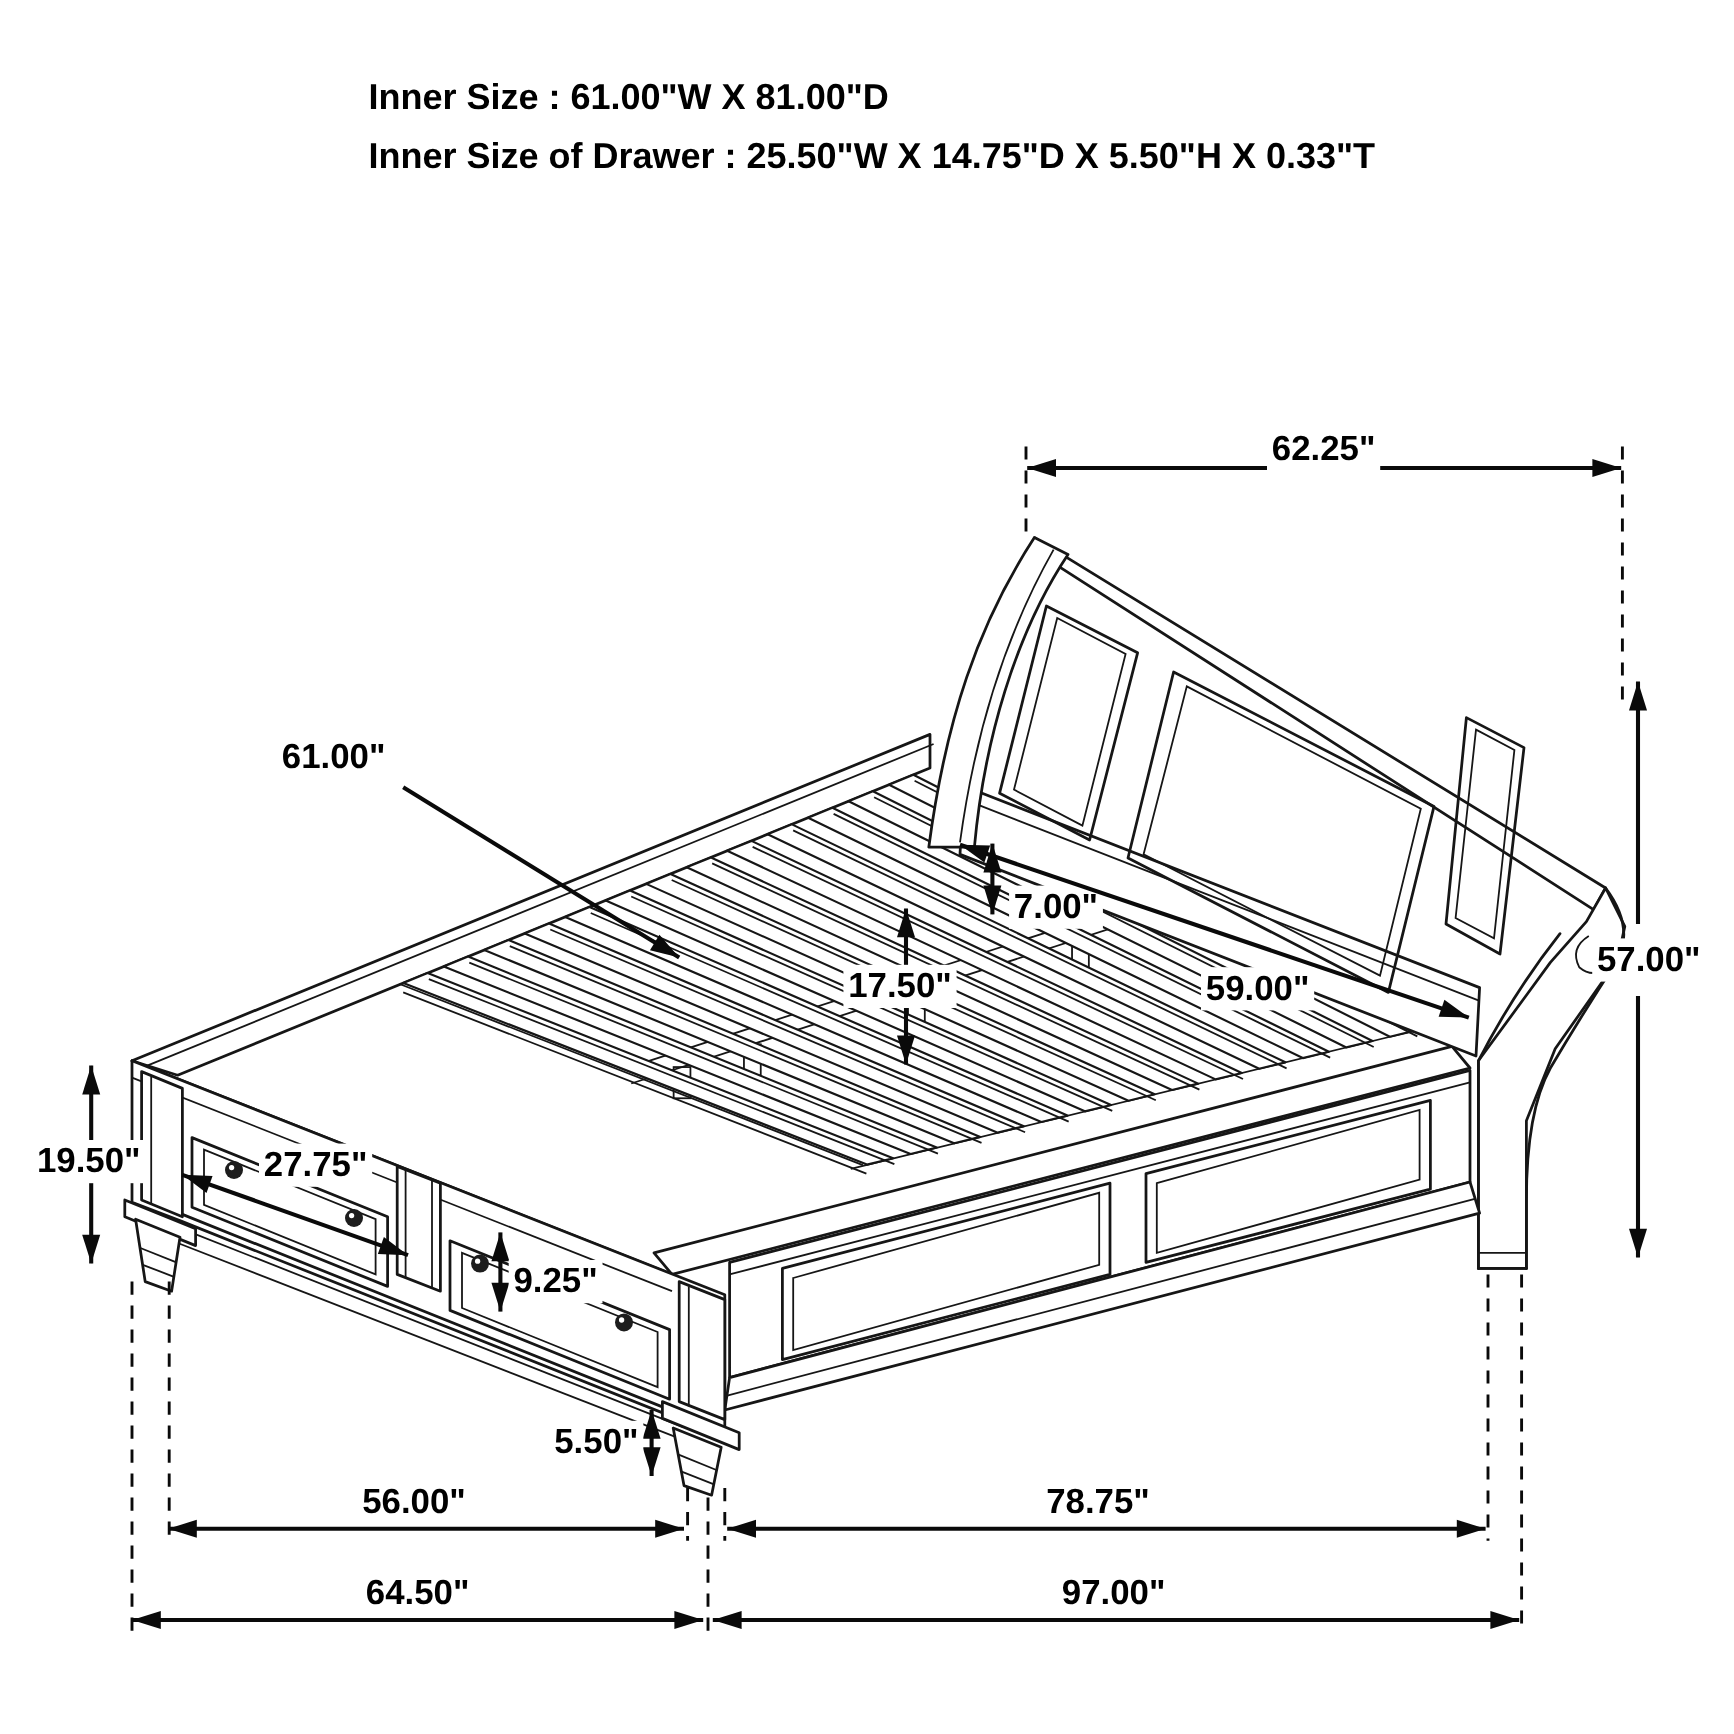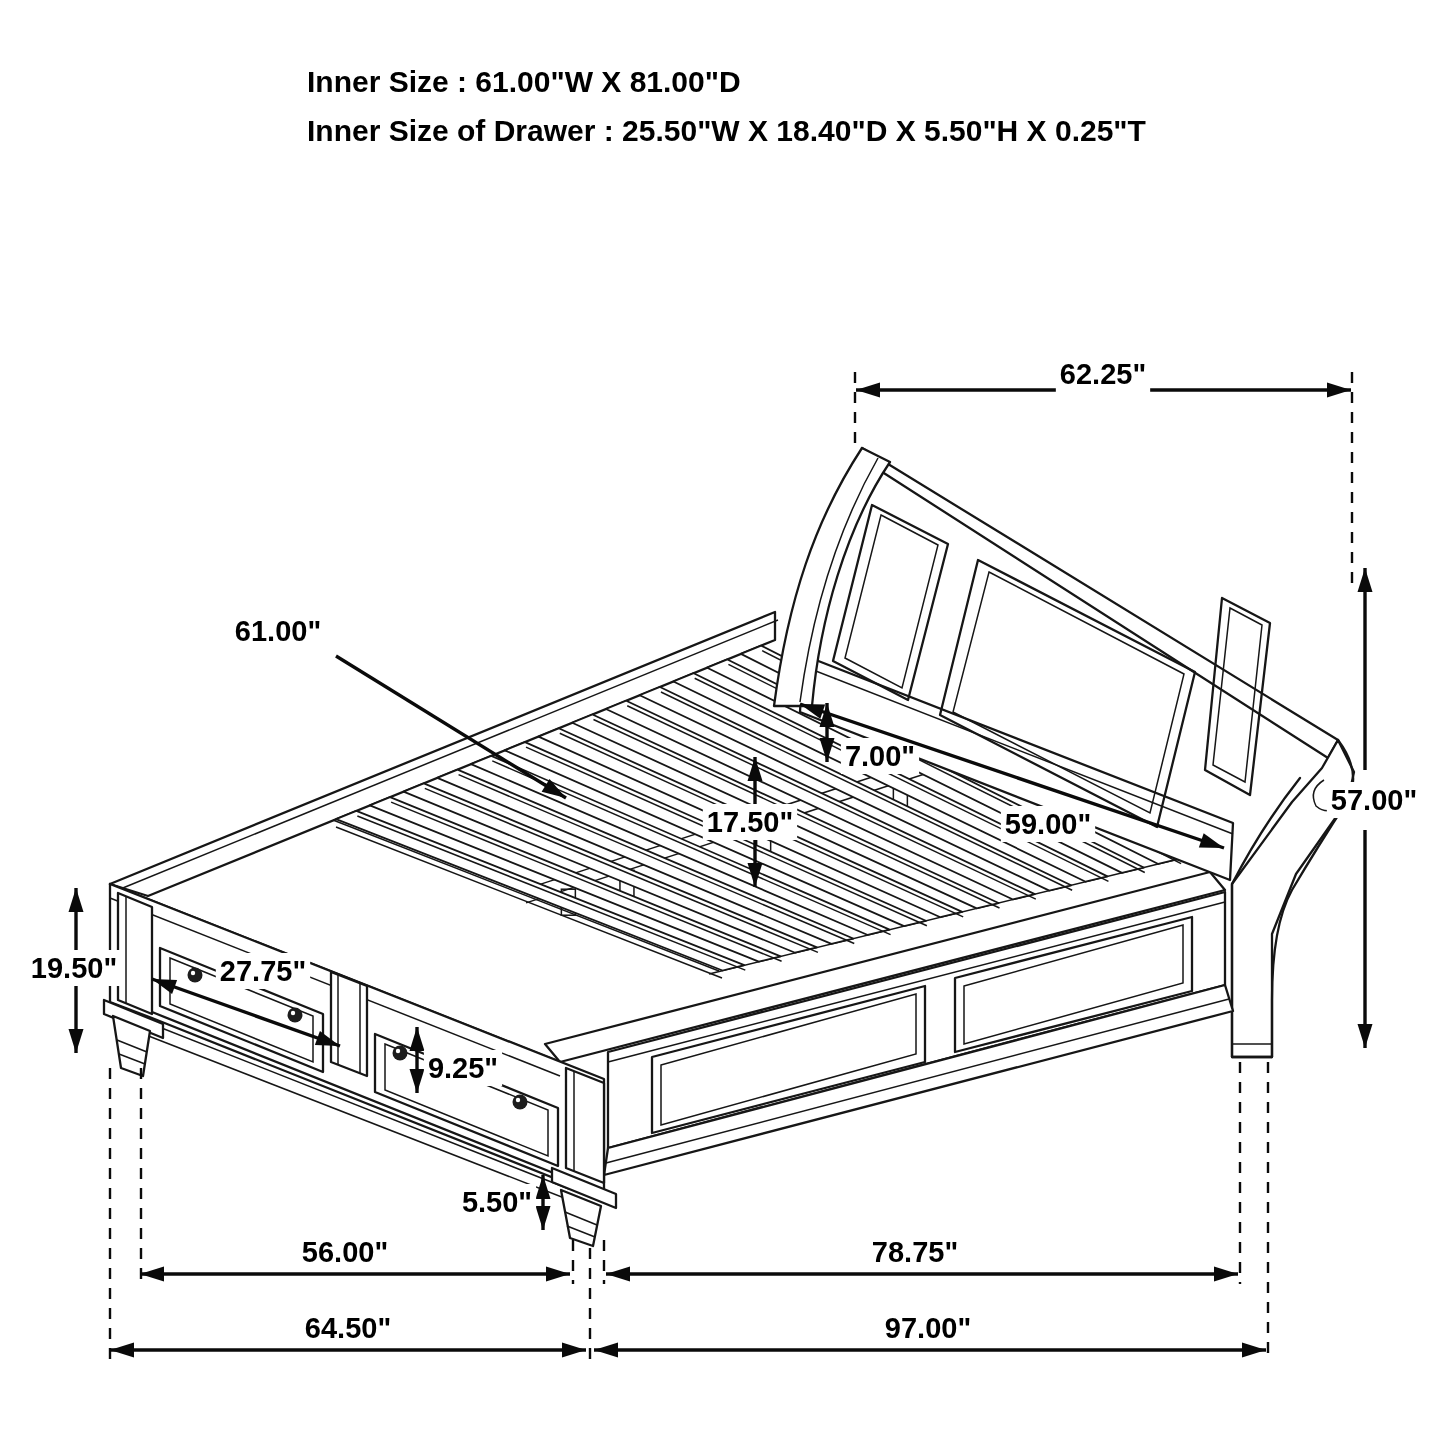--- a/index.html
+++ b/index.html
@@ -18,21 +18,21 @@
   .dim-text{font-family:"Liberation Sans",sans-serif;font-weight:700;font-size:29px;fill:#000;}
   .dim-bg{fill:#ffffff;stroke:none;}
 </style>
 </head>
 <body>
 
 <div class="stage">
 
   <div class="title-block">
     <div>Inner Size : 61.00"W X 81.00"D</div>
-    <div>Inner Size of Drawer : 25.50"W X 18.40"D X 5.50"H X 0.25"T</div>
+    <div>Inner Size of Drawer : 25.50"W X 14.75"D X 5.50"H X 0.33"T</div>
   </div>
 
   <svg id="scene" width="1445" height="1445" viewBox="0 0 1445 1445">
 
     <g id="bed-art">
 
       <g>
         <polygon class="art-fill" points="110,884 775,612 775,640 148,896"></polygon>
         <line class="art-thin" x1="113" y1="892" x2="778" y2="620"></line>
         <polygon class="art-fill" points="560,1062 1225,890 1210,872 545,1044"></polygon>

